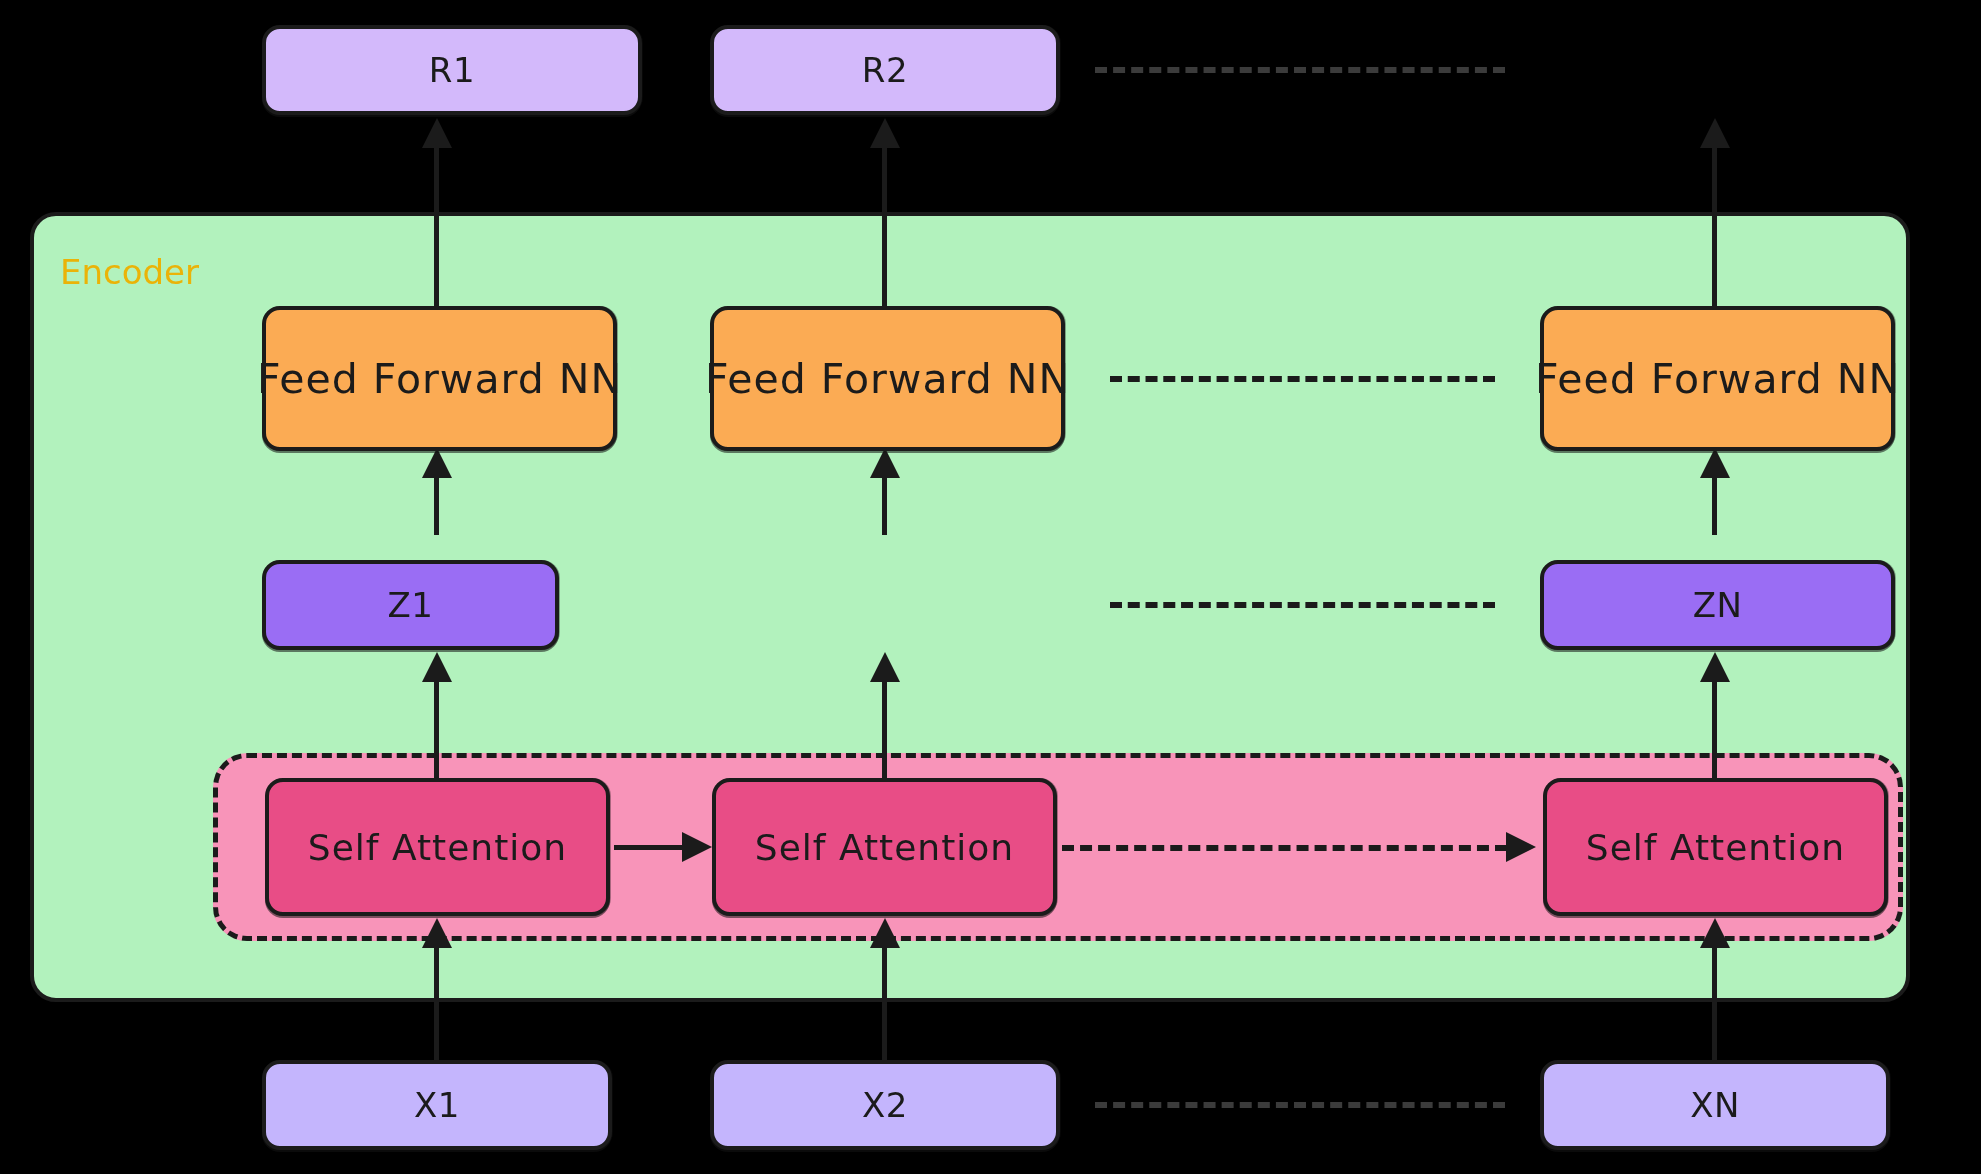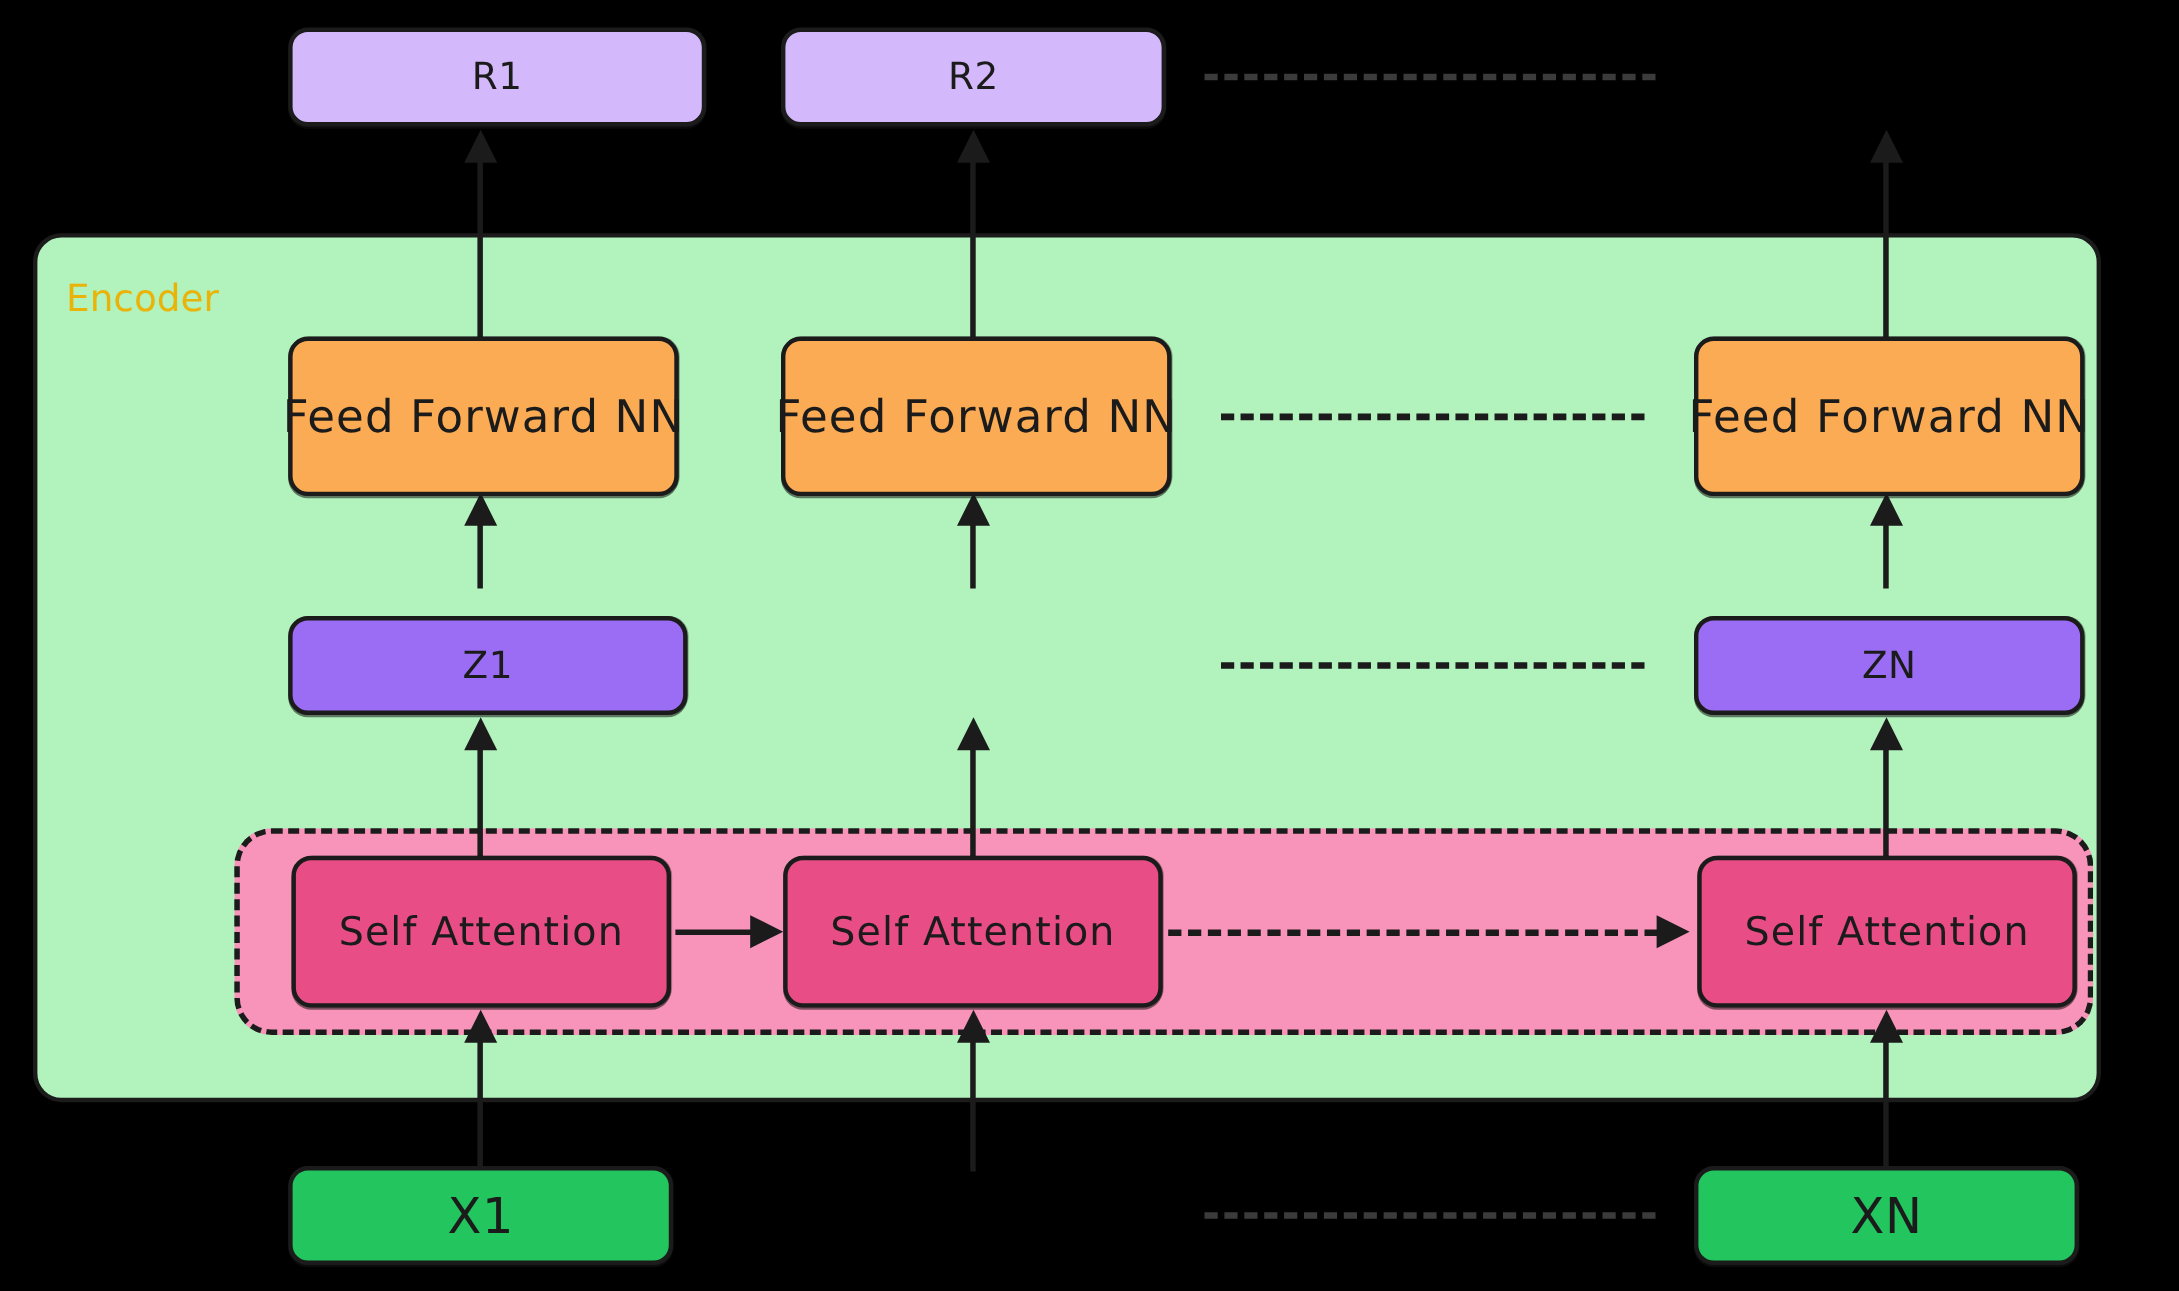--- a/index.html
+++ b/index.html
@@ -34,21 +34,21 @@
     letter-spacing: 0.5px;
     white-space: nowrap;
     z-index: 6;
     box-shadow: 0 2px 0 0 rgba(20,20,20,0.55), 1px 0 0 0 rgba(20,20,20,0.35);
   }
 
   .node-r   { background: #D3B9FB; font-size: 34px; }
   .node-ffn { background: #FBAB54; font-size: 41px; letter-spacing: 1px;}
   .node-z   { background: #9A6DF4; font-size: 34px; }
   .node-sa  { background: #E84D86; font-size: 36px; letter-spacing: 1px;}
-  .node-x   { background: #22c55e; font-size: 45px; }
+  .node-x   { background: #c4b5fd; font-size: 34px; }
 
   
   .group {
     position: absolute;
     box-sizing: border-box;
     z-index: 2;
   }
   .group-encoder {
     background: #B2F2BD;
     border: 4px solid #1b1b1b;
@@ -157,21 +157,21 @@
 
   <div class="vline" style="left:434px; top:475px; height:60px;"></div>
   <div class="arrow-up" style="left:422px; top:448px;"></div>
 
   <div class="vline" style="left:882px; top:475px; height:60px;"></div>
   <div class="arrow-up" style="left:870px; top:448px;"></div>
 
   <div class="vline" style="left:1712px; top:475px; height:60px;"></div>
   <div class="arrow-up" style="left:1700px; top:448px;"></div>
 
-  <div class="node node-z" style="left:262px; top:560px; width:363px; height:90px;">
+  <div class="node node-z" style="left:262px; top:560px; width:297px; height:90px;">
     <span>Z1</span>
   </div>
 
 
   <div class="node node-z" style="left:1540px; top:560px; width:355px; height:90px;">
     <span>ZN</span>
   </div>
 
   <div class="dashline" style="left:1110px; top:602px; width:385px;"></div>
 
@@ -210,20 +210,23 @@
   <div class="vline" style="left:882px; top:945px; height:120px;"></div>
   <div class="arrow-up" style="left:870px; top:918px;"></div>
 
   <div class="vline" style="left:1712px; top:945px; height:120px;"></div>
   <div class="arrow-up" style="left:1700px; top:918px;"></div>
 
   <div class="node node-x" style="left:262px; top:1060px; width:350px; height:90px;">
     <span>X1</span>
   </div>
 
+  <div class="node node-x" style="left:710px; top:1060px; width:350px; height:90px;">
+    <span>X2</span>
+  </div>
 
   <div class="node node-x" style="left:1540px; top:1060px; width:350px; height:90px;">
     <span>XN</span>
   </div>
 
   <div class="dashline-dark" style="left:1095px; top:1102px; width:410px;"></div>
 
 </div>
 
 </body></html>

